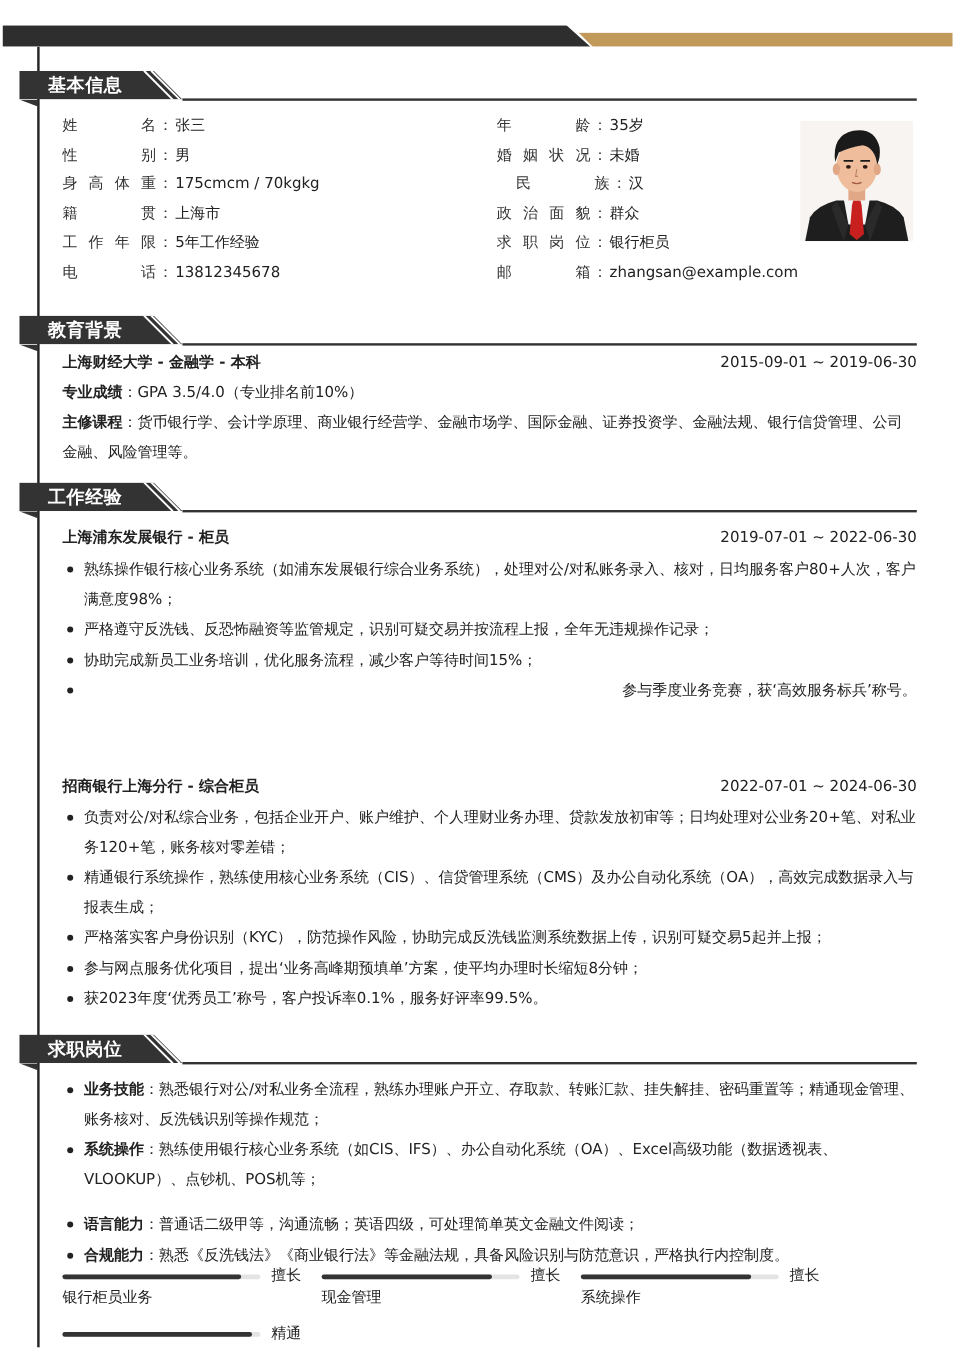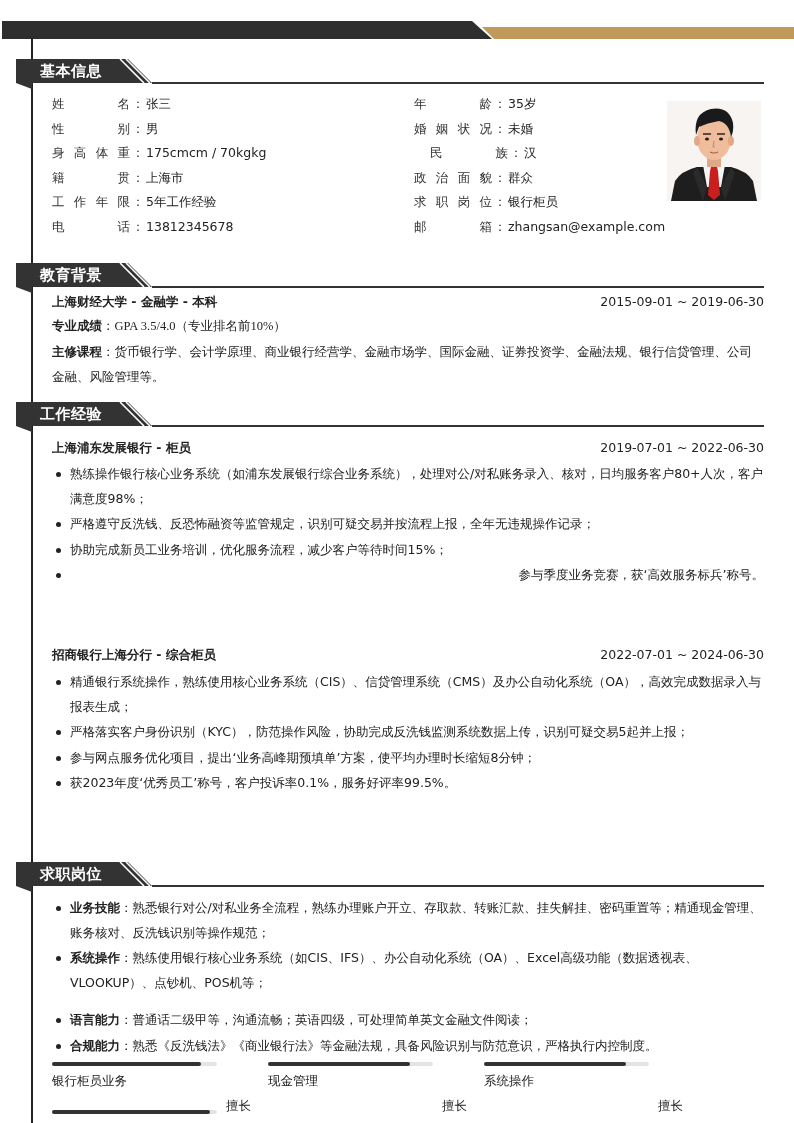--- a/index.html
+++ b/index.html
@@ -36,21 +36,21 @@
   .para { position: absolute; left: 52px; width: 712px; font-size: 12.5px; line-height: 25px; }
   .para b { font-weight: bold; }
 
   .bullets { position: absolute; left: 52px; width: 712px; list-style: none; }
   .bullets li { position: relative; padding-left: 18px; font-size: 12.5px; line-height: 24.5px; }
   .bullets li::before { content: ""; position: absolute; left: 4px; top: 10px; width: 5px; height: 5px; border-radius: 50%; background: #222; }
 
   .skill { position: absolute; height: 40px; width: 200px; }
   .skill .track { position: absolute; left: 0; top: 6px; width: 165px; height: 4px; background: #e4e4e4; border-radius: 2px; }
   .skill .fill { position: absolute; left: 0; top: 0; height: 4px; background: #333; border-radius: 2px; }
-  .skill .level { position: absolute; left: 174px; top: -2px; font-size: 12.5px; line-height: 18px; margin-top: 43px; }
+  .skill .level { position: absolute; left: 174px; top: -2px; font-size: 12.5px; line-height: 18px; }
   .skill .label { position: absolute; left: 0; top: 16px; font-size: 12.5px; line-height: 18px; white-space: nowrap; }
 </style>
 </head>
 <body>
 
 <div class="top-bar">
   <div class="dark"></div>
   <div class="gold"></div>
 </div>
 <div class="left-rule"></div>
@@ -146,21 +146,21 @@
   </svg>
   <div class="fold"></div>
   <div class="title">教育背景</div>
   <div class="rule"></div>
 </div>
 
 <div class="entry-head" style="top:292px;">
   <span class="name">上海财经大学 - 金融学 - 本科</span>
   <span class="date">2015-09-01 ~ 2019-06-30</span>
 </div>
-<div class="para" style="top:314px;font-family:Liberation Serif, serif;">
+<div class="para" style="top:314px;">
   <b>专业成绩</b><span>：GPA 3.5/4.0（专业排名前10%）</span>
 </div>
 <div class="para" style="top:339px;">
   <b>主修课程</b><span>：货币银行学、会计学原理、商业银行经营学、金融市场学、国际金融、证券投资学、金融法规、银行信贷管理、公司金融、风险管理等。</span>
 </div>
 
 <div class="section-head" style="top:402px;">
   <div class="tab"></div>
   <svg class="stripes" viewBox="0 0 36 24">
     <line x1="4" y1="0" x2="28" y2="24" stroke="#fff" stroke-width="1.6"></line>
@@ -180,20 +180,21 @@
   <li style="margin-top:1px;">严格遵守反洗钱、反恐怖融资等监管规定，识别可疑交易并按流程上报，全年无违规操作记录；</li>
   <li style="margin-top:1px;">协助完成新员工业务培训，优化服务流程，减少客户等待时间15%；</li>
   <li style="margin-top:1px;text-align:right;">参与季度业务竞赛，获‘高效服务标兵’称号。</li>
 </ul>
 
 <div class="entry-head" style="top:645px;">
   <span class="name">招商银行上海分行 - 综合柜员</span>
   <span class="date">2022-07-01 ~ 2024-06-30</span>
 </div>
 <ul class="bullets" style="top:669px;">
+  <li>负责对公/对私综合业务，包括企业开户、账户维护、个人理财业务办理、贷款发放初审等；日均处理对公业务20+笔、对私业务120+笔，账务核对零差错；</li>
   <li style="margin-top:1px;">精通银行系统操作，熟练使用核心业务系统（CIS）、信贷管理系统（CMS）及办公自动化系统（OA），高效完成数据录入与报表生成；</li>
   <li style="margin-top:1px;">严格落实客户身份识别（KYC），防范操作风险，协助完成反洗钱监测系统数据上传，识别可疑交易5起并上报；</li>
   <li style="margin-top:1px;">参与网点服务优化项目，提出‘业务高峰期预填单’方案，使平均办理时长缩短8分钟；</li>
   <li style="margin-top:1px;">获2023年度‘优秀员工’称号，客户投诉率0.1%，服务好评率99.5%。</li>
 </ul>
 
 <div class="section-head" style="top:862px;">
   <div class="tab"></div>
   <svg class="stripes" viewBox="0 0 36 24">
     <line x1="4" y1="0" x2="28" y2="24" stroke="#fff" stroke-width="1.6"></line>

